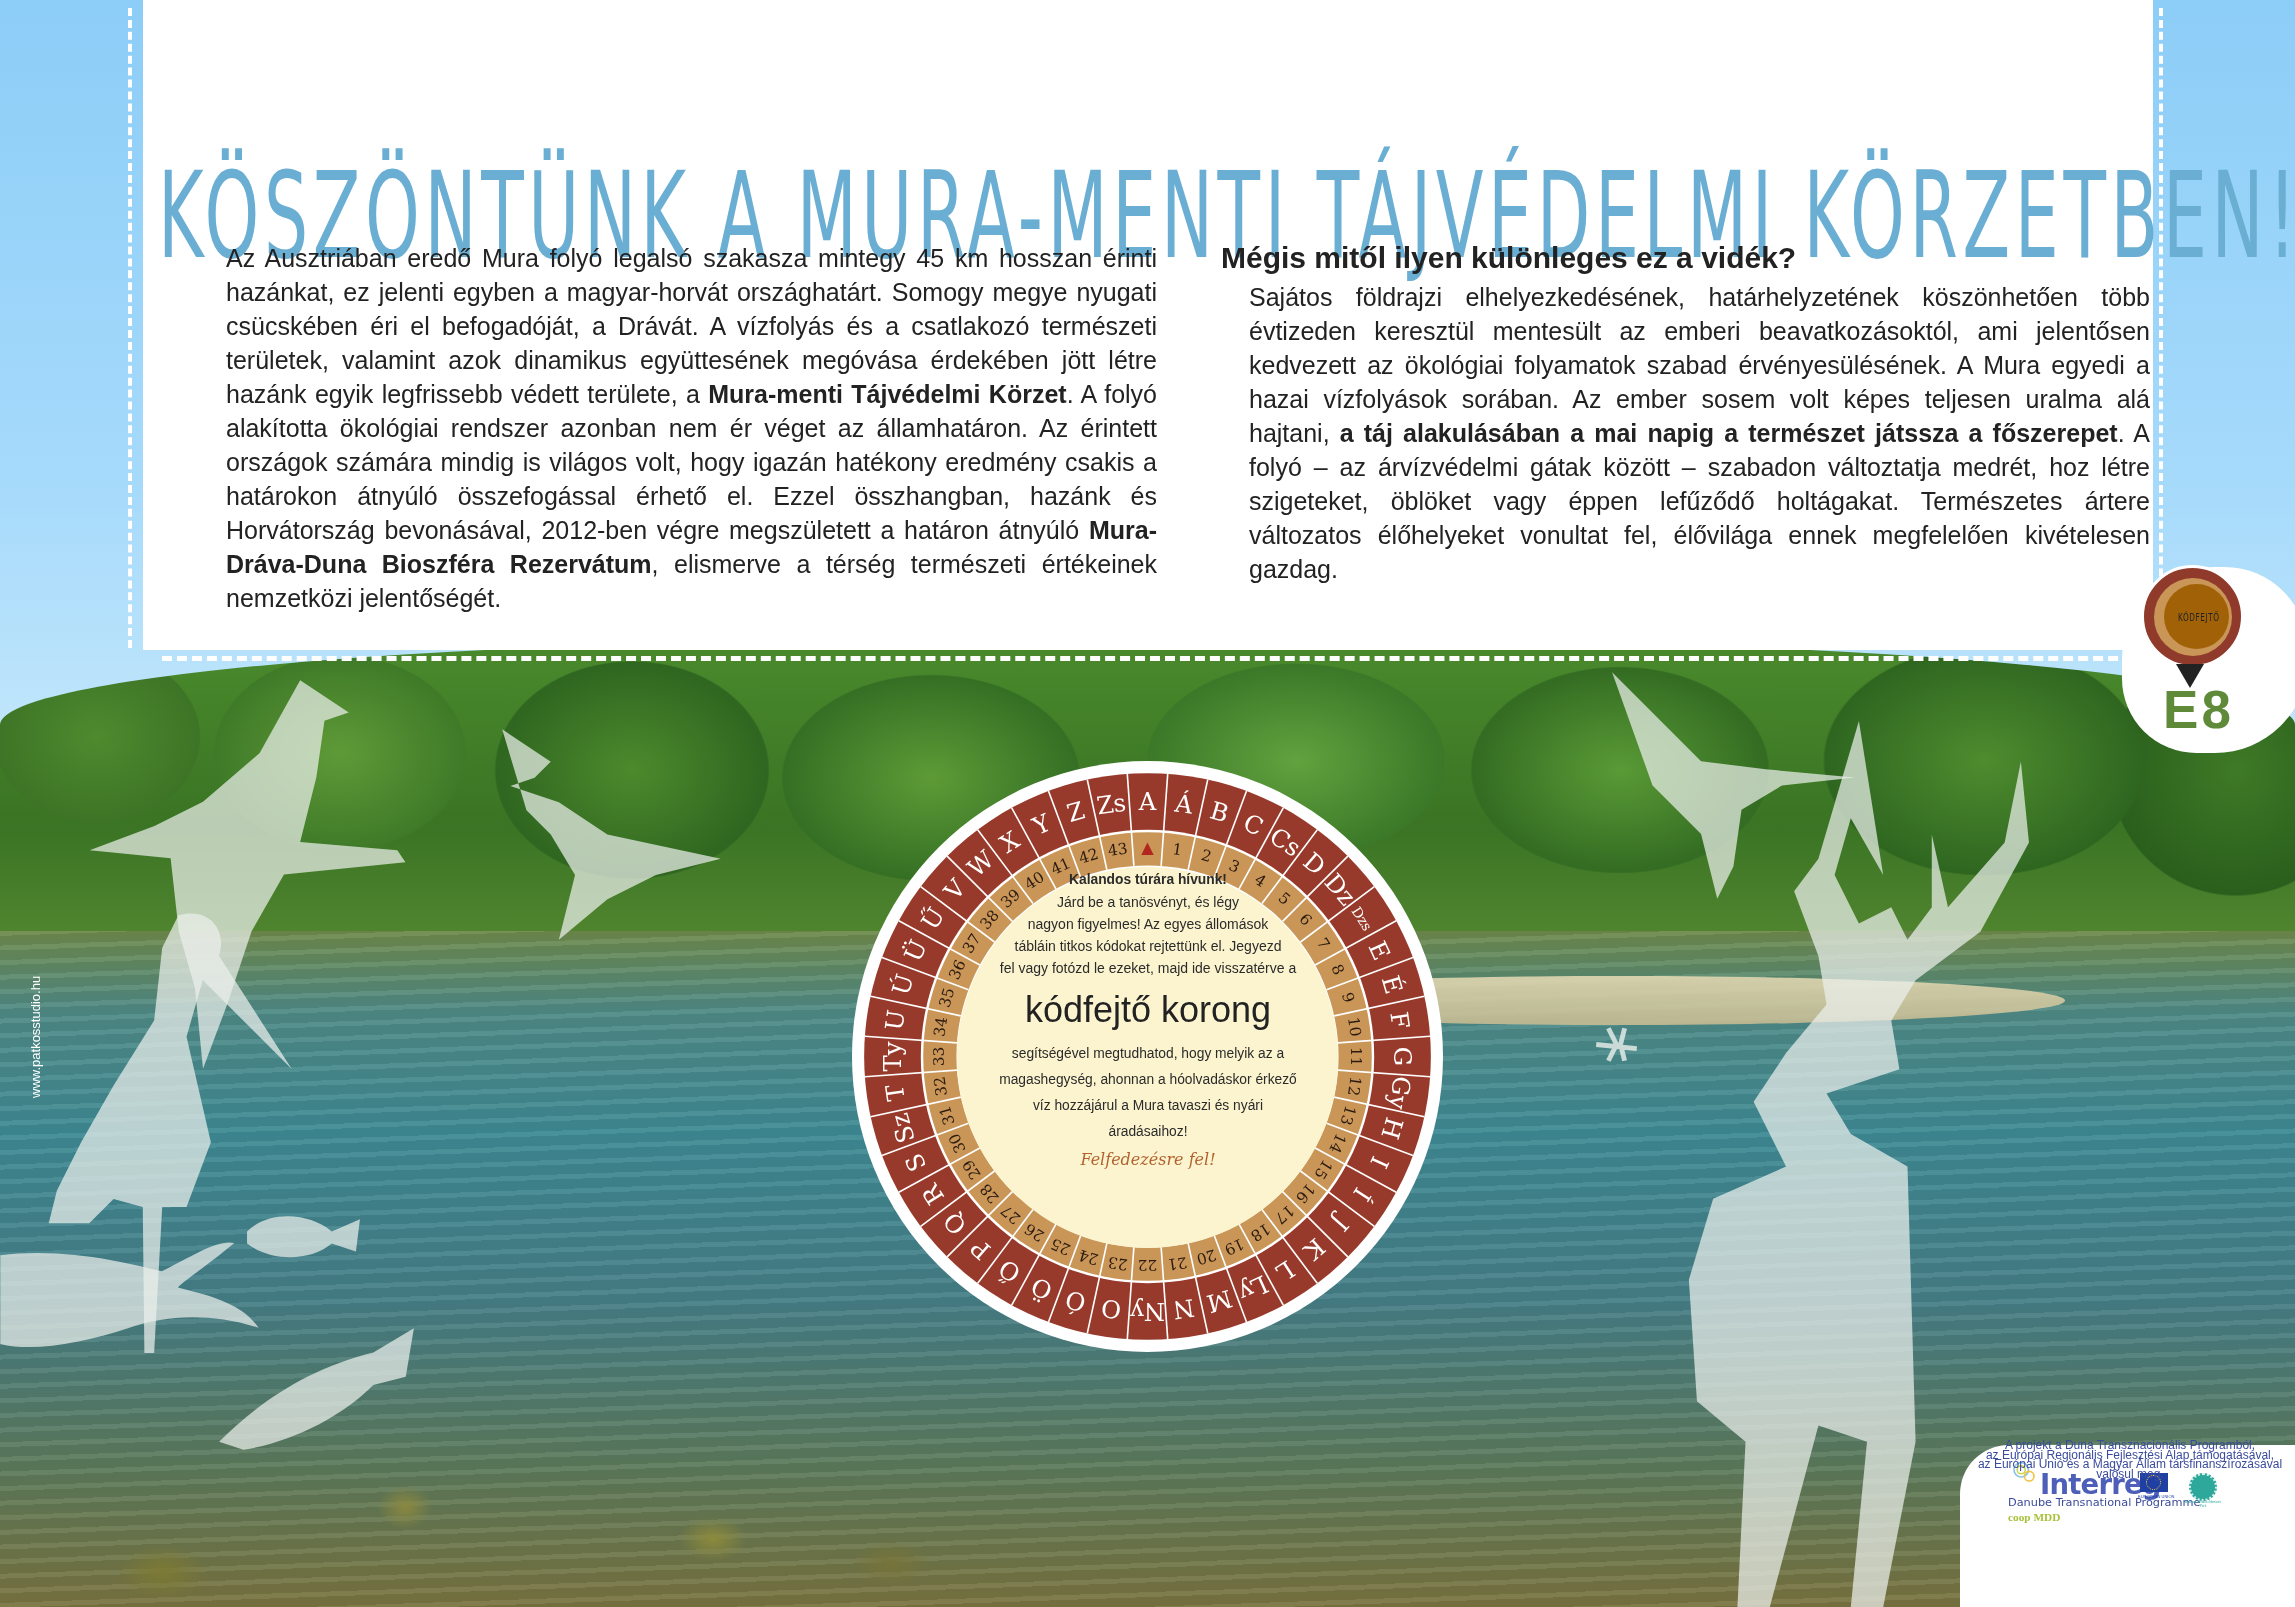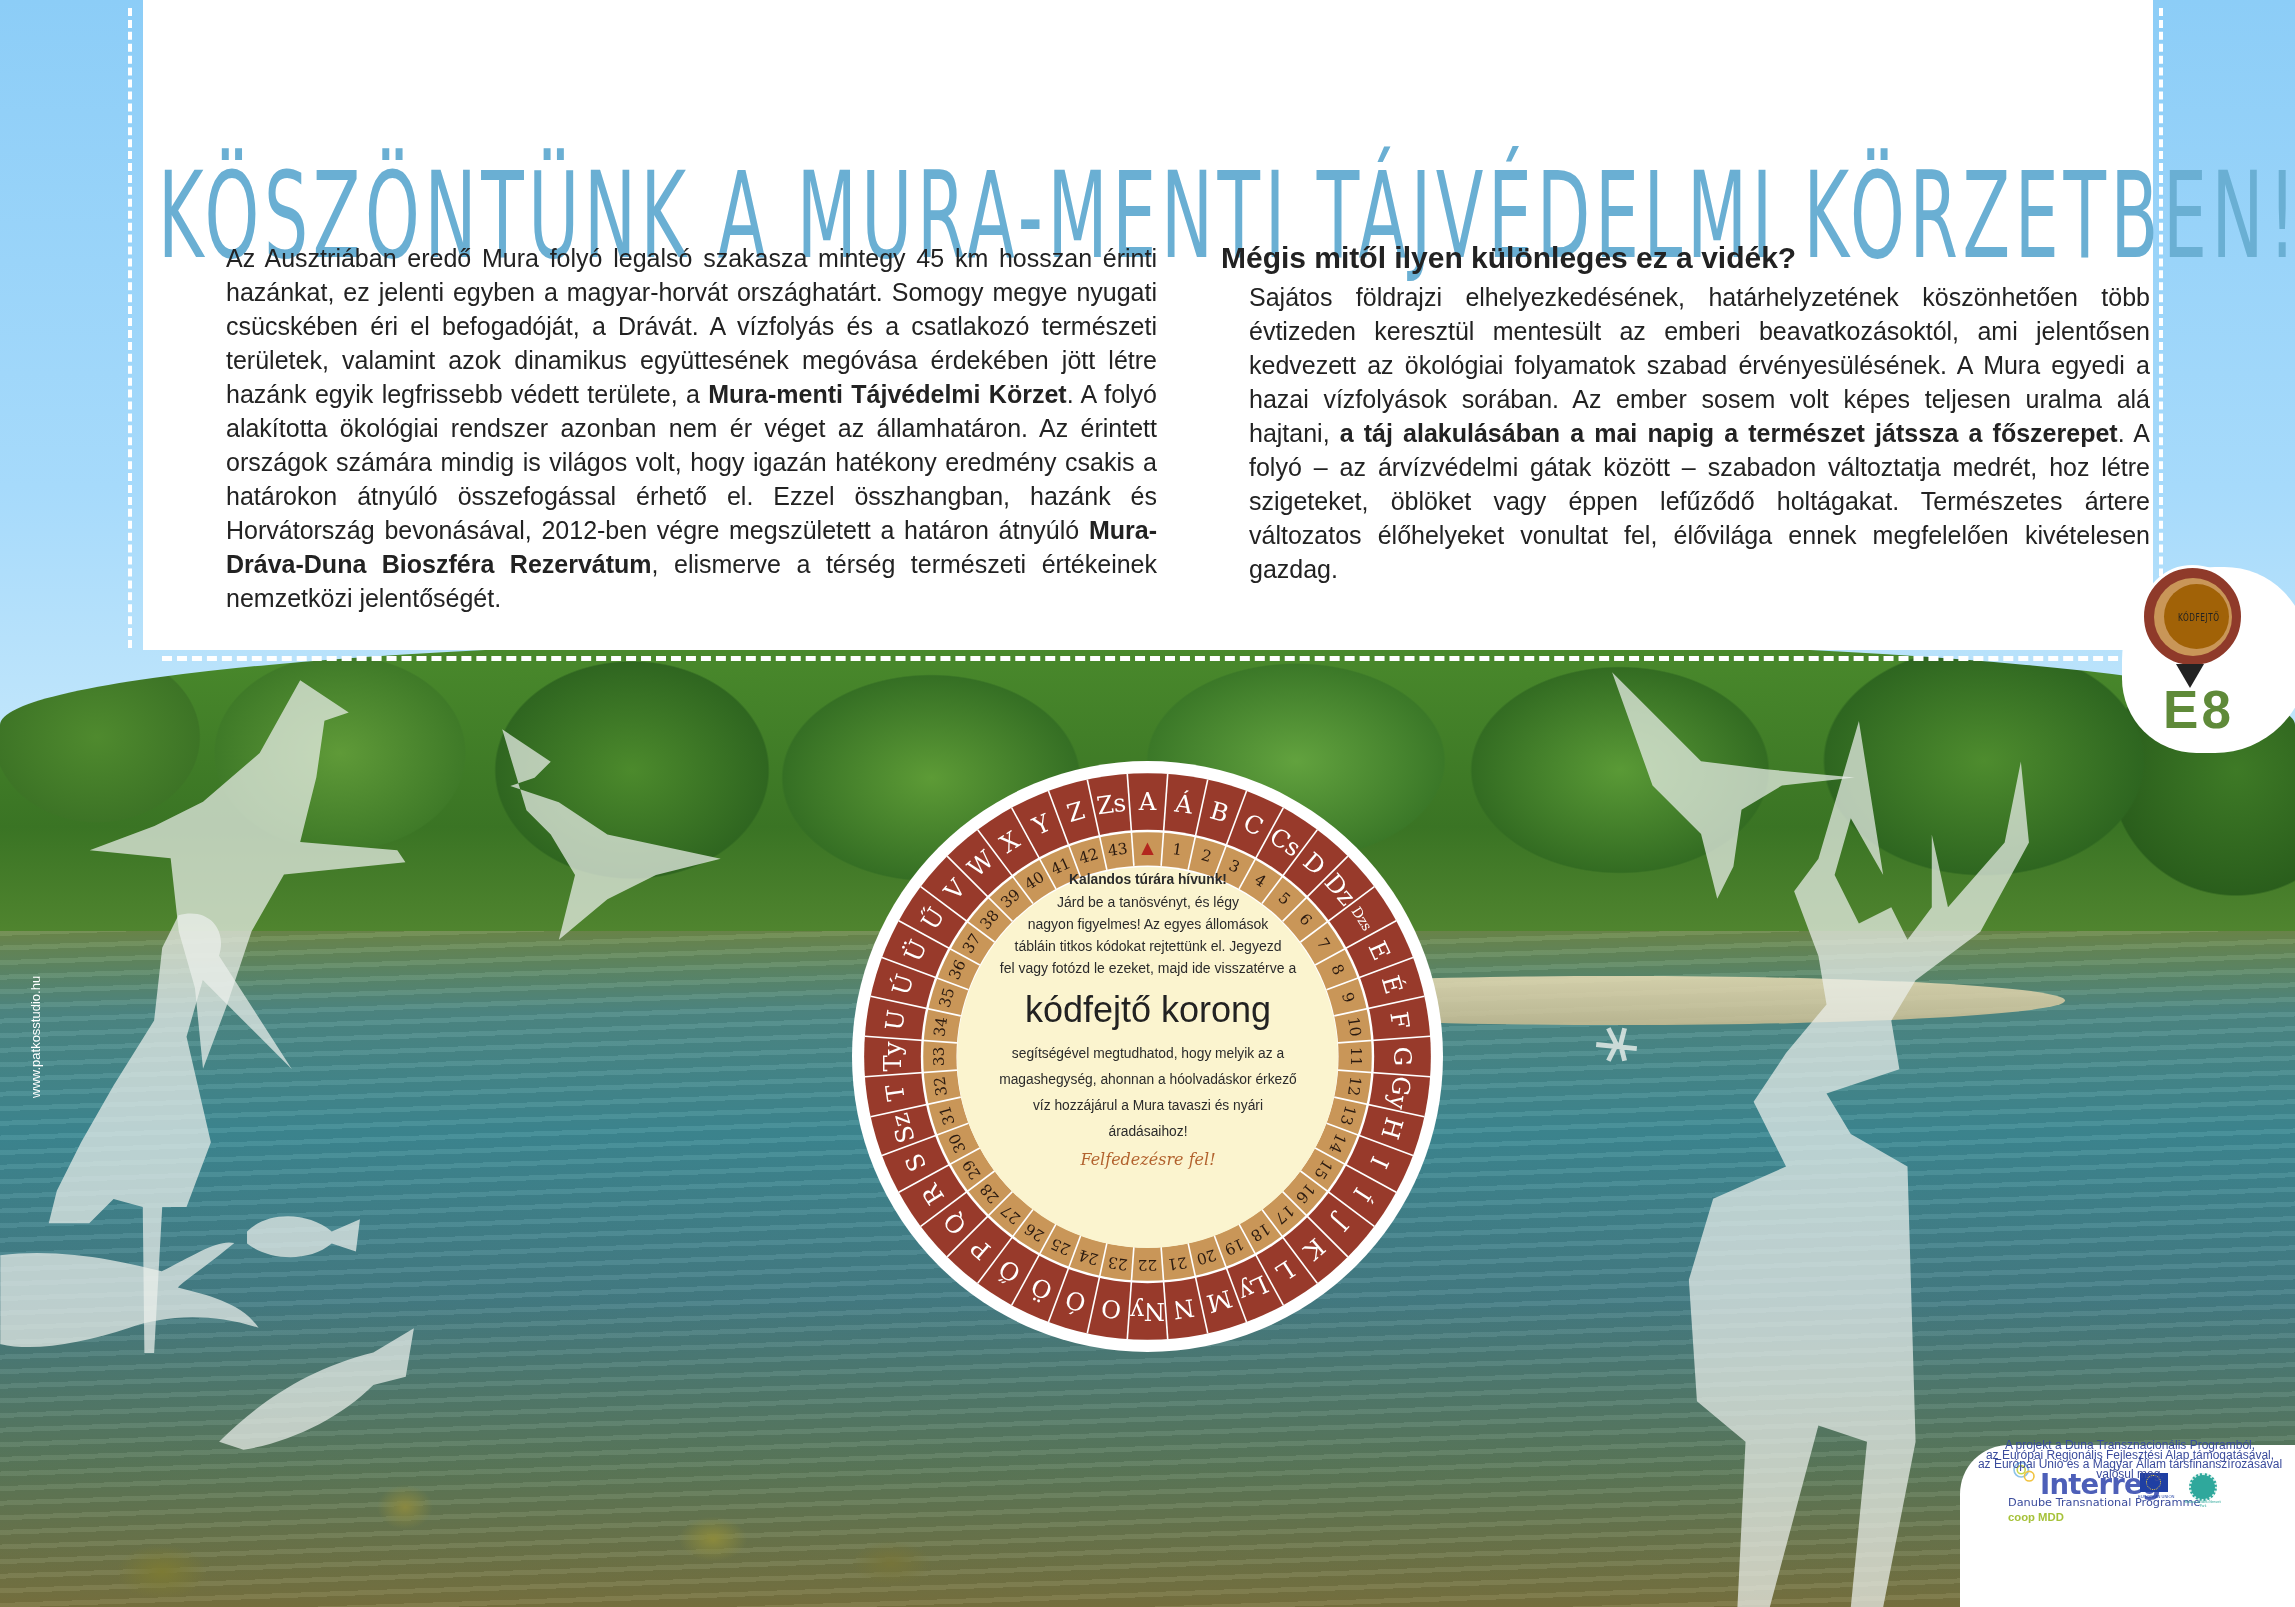--- a/index.html
+++ b/index.html
@@ -78,21 +78,21 @@
   .disc-text .sig { font-family:"DejaVu Serif", serif; font-style:italic; font-size:16px; color:#b2622e; margin-top:4.9px; }
 
   
   .footer-box { position:absolute; left:1960px; top:1445px; width:335px; height:162px; background:#ffffff; border-top-left-radius:49px; }
   .interreg-rings { position:absolute; left:2010px; top:1460px; width:32px; height:26px; }
   .interreg { position:absolute; left:2040px; top:1468px; font-family:"DejaVu Sans", sans-serif; font-weight:bold; font-size:27.5px; color:#4d5fb8; letter-spacing:-0.8px; }
   .eu-flag { position:absolute; left:2140px; top:1473px; width:27.5px; height:19.4px; background:#1f3fa3; }
   .eu-flag span { position:absolute; left:5.7px; top:2.4px; width:13px; height:13px; border:1.6px dotted #ffd83a; border-radius:50%; }
   .eu-label { position:absolute; left:2138px; top:1494px; font-size:4px; color:#1f3fa3; }
   .dtp { position:absolute; left:2008px; top:1496px; font-family:"DejaVu Sans", sans-serif; font-size:11.3px; color:#3a4b9c; }
-  .coop { position:absolute; left:2008px; top:1511px; font-family:Liberation Sans, sans-serif; font-weight:bold; font-size:11.3px; color:#a6c23a; }
+  .coop { position:absolute; left:2008px; top:1511px; font-family:Liberation Serif, serif; font-weight:bold; font-size:11.3px; color:#a6c23a; }
   .park-logo { position:absolute; left:2189px; top:1473px; width:24px; height:24px; border-radius:50%; background:#2fa89c; border:2.4px dotted #d8f0ec; }
   .park-label { position:absolute; left:2185px; top:1500px; font-size:3.2px; color:#2fa89c; width:36px; text-align:center; }
   .footer-text { position:absolute; left:1968px; top:1441px; width:324px; text-align:center; font-family:"Liberation Sans", sans-serif; font-size:12px; line-height:9.7px; color:#3a4b9c; }
 
   .credit { position:absolute; left:27.5px; top:1098px; transform:rotate(-90deg); transform-origin:left top;
             font-family:"Liberation Sans", sans-serif; font-size:13px; color:#ffffff; white-space:nowrap; }
 </style>
 </head>
 <body>
 

